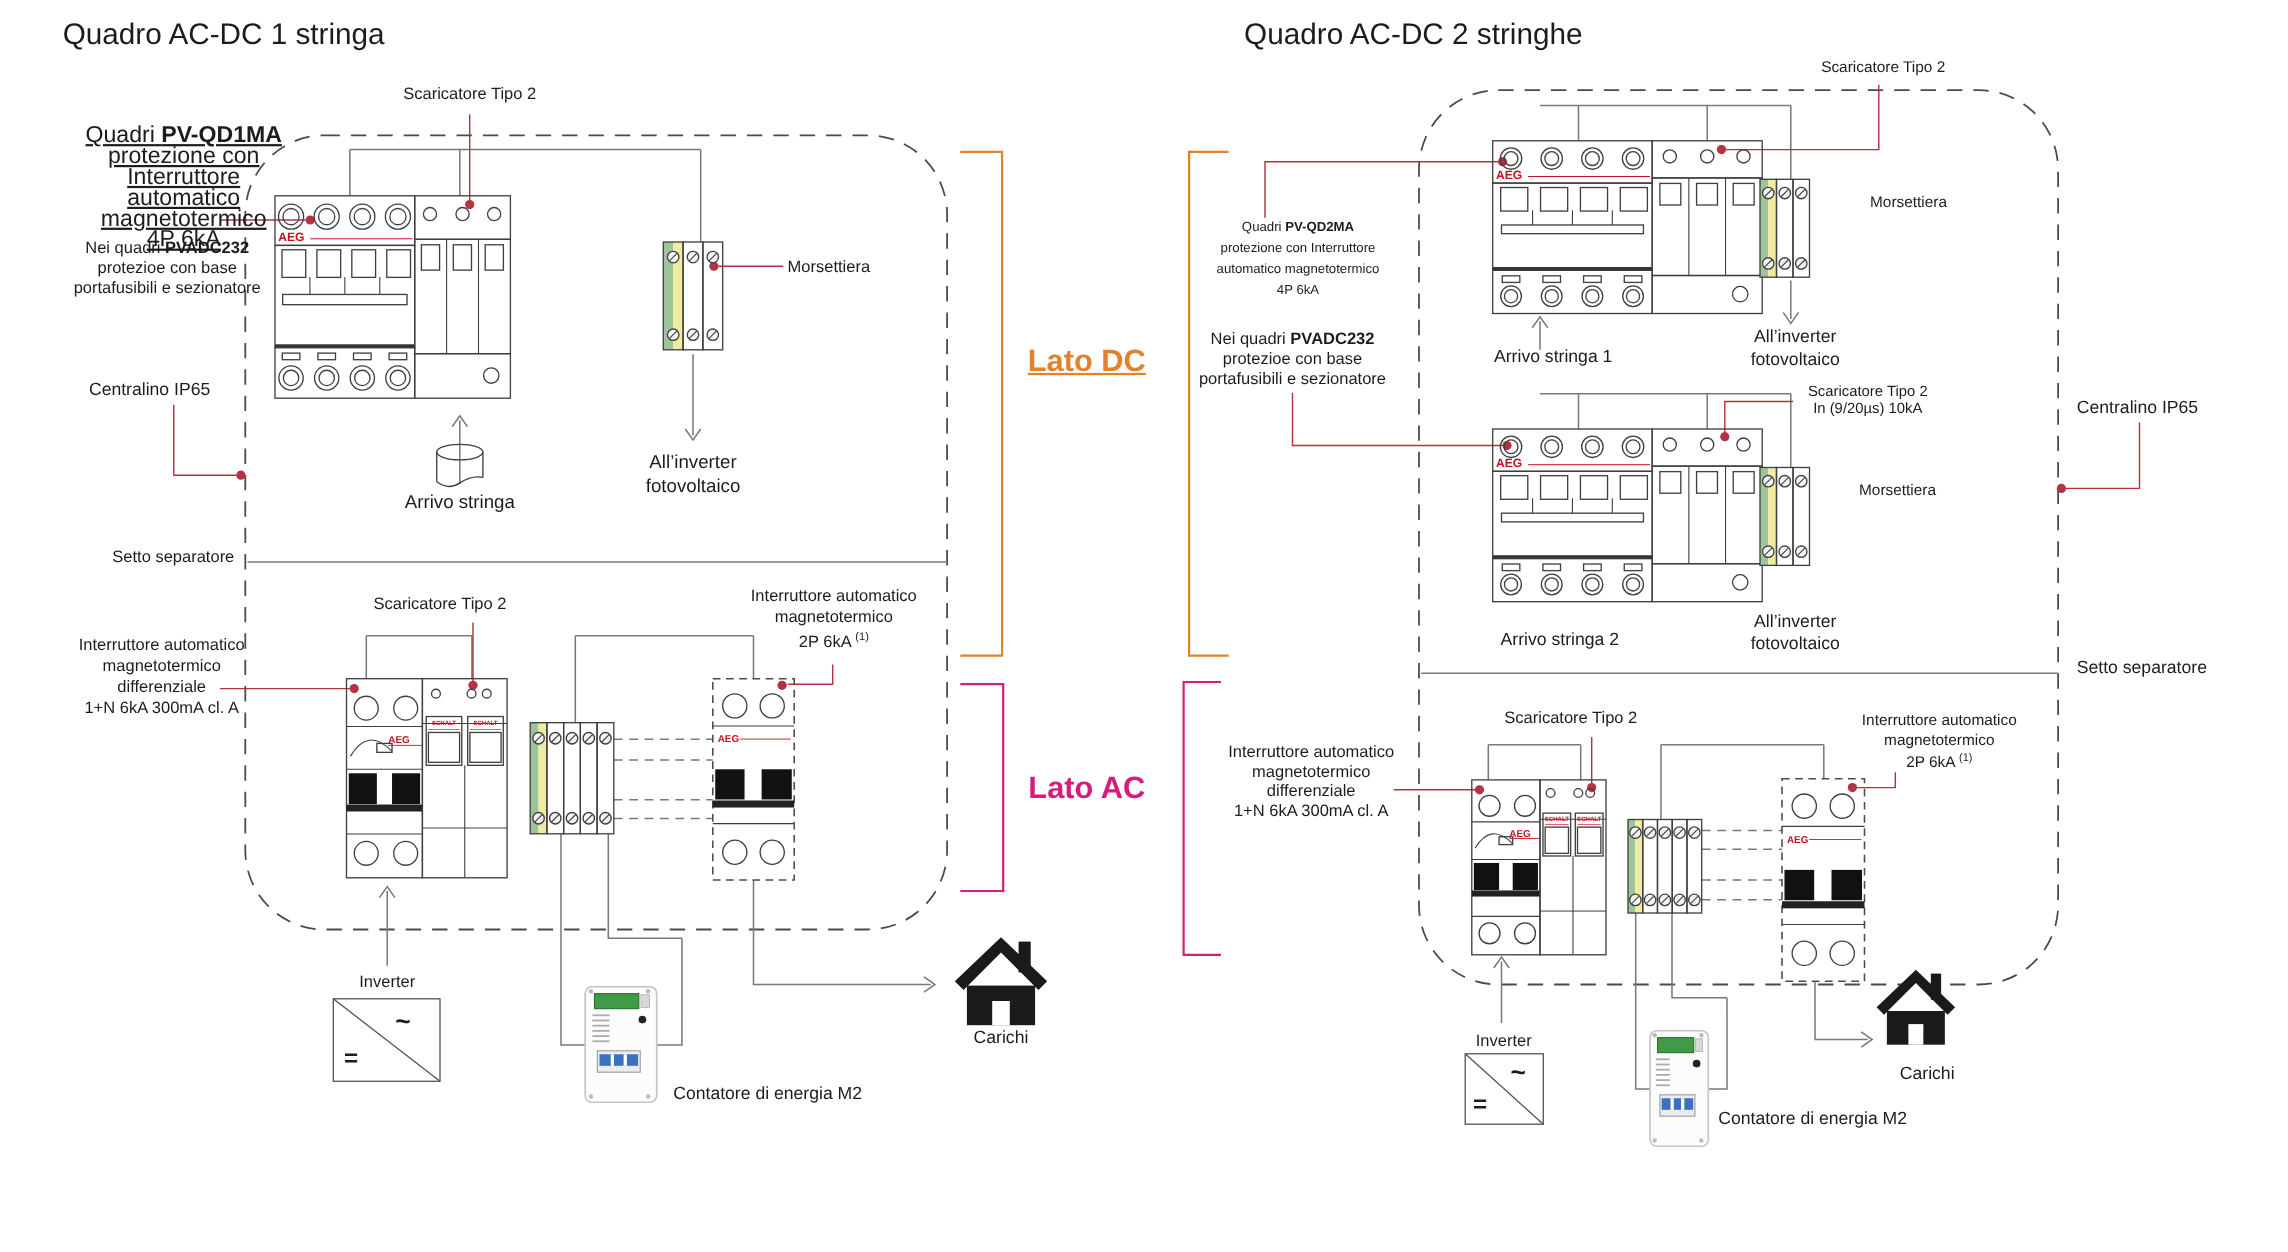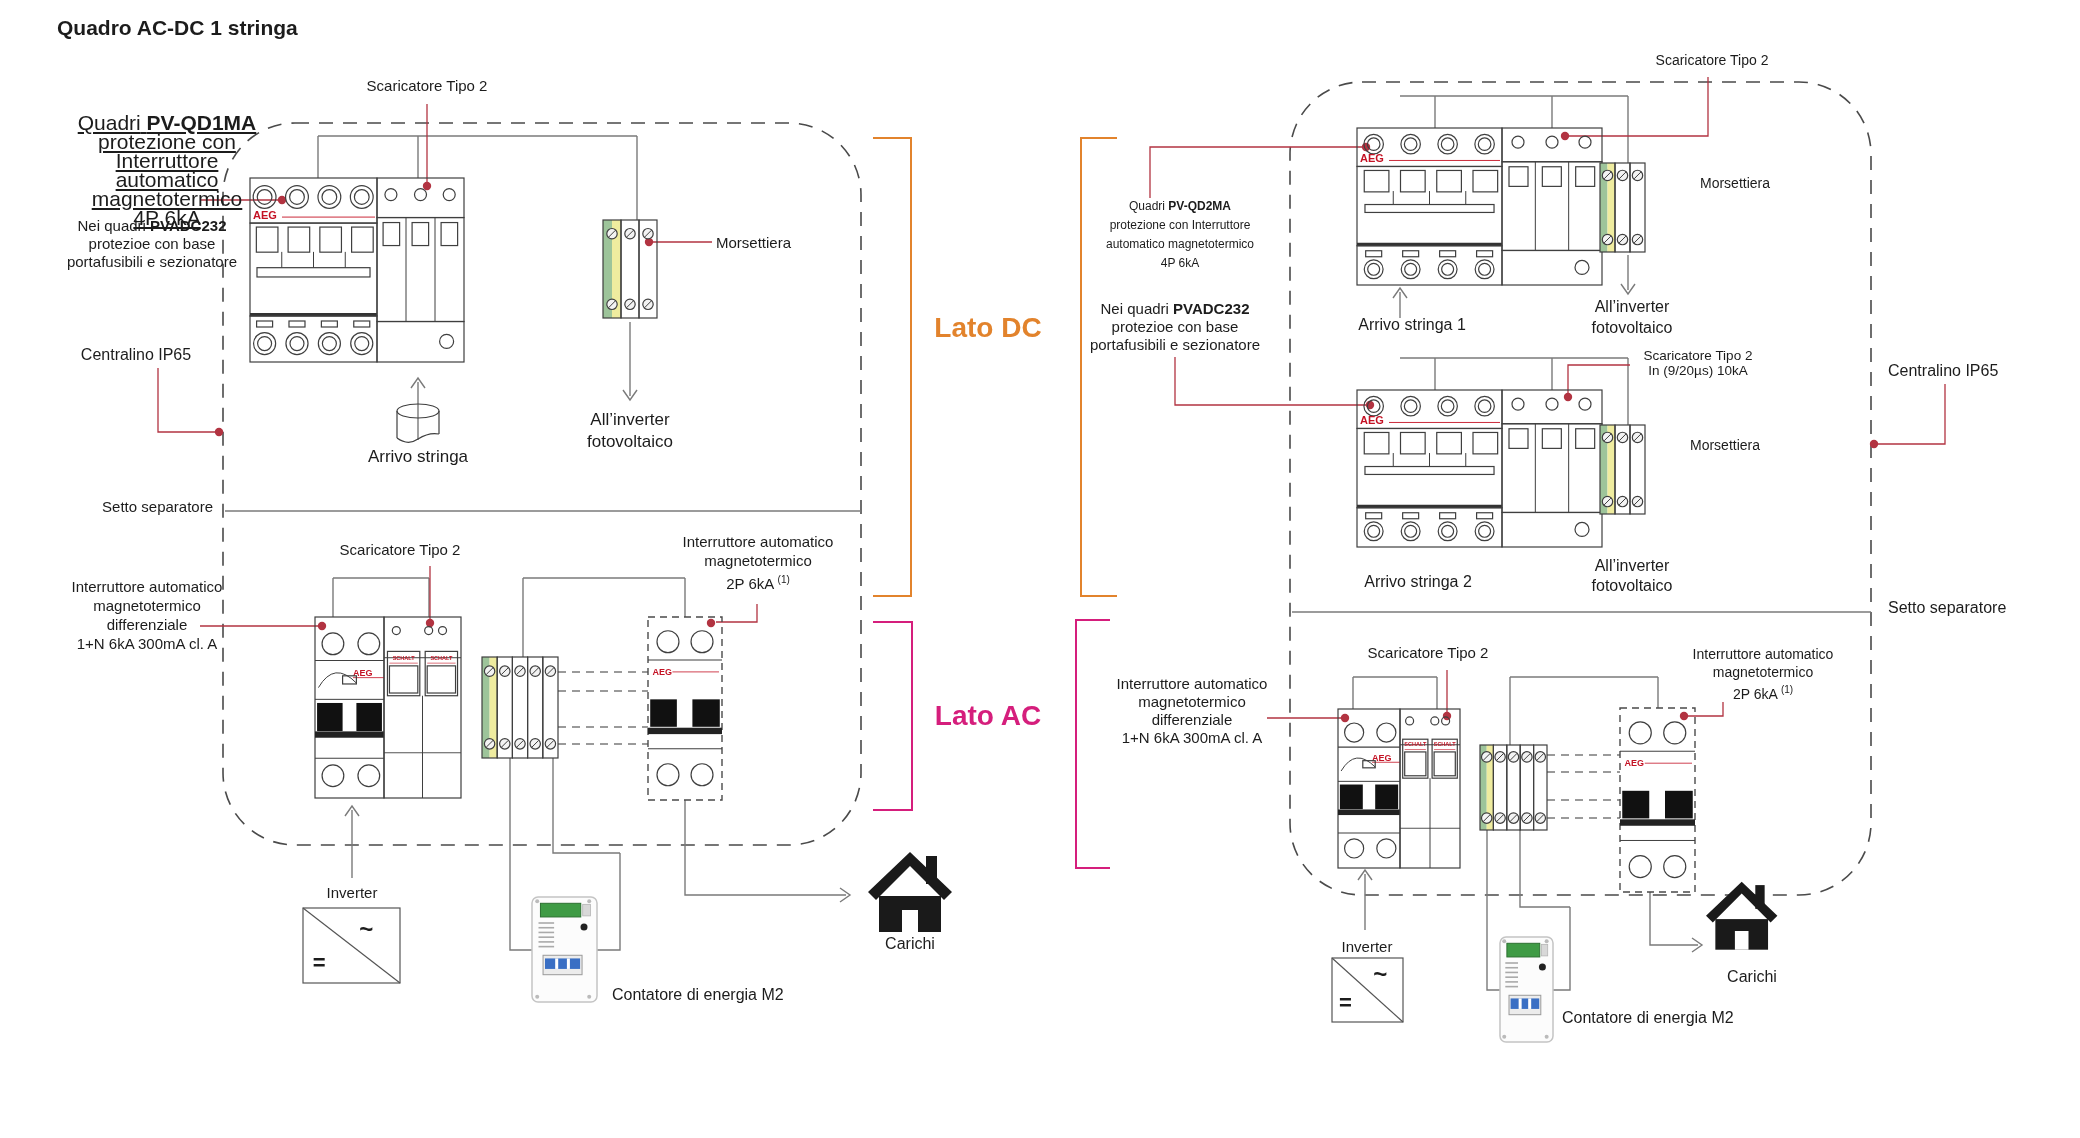--- a/index.html
+++ b/index.html
@@ -2,21 +2,21 @@
 <html><head>
 <meta charset="utf-8">
 <style>
   html,body{margin:0;padding:0;background:#fff;}
   .stage{position:relative;width:2080px;height:1138px;background:#ffffff;overflow:hidden;
          font-family:"Liberation Sans","DejaVu Sans",sans-serif;color:#1c1c1c;}
   svg{position:absolute;left:0;top:0;}
   .lbl{position:absolute;text-align:center;color:#1c1c1c;}
   .tl{text-align:center;}
   .tr{text-align:right;}
-  .title{font-size:21px;font-weight:bold;white-space:nowrap;text-align:right;}
+  .title{font-size:27px;font-weight:normal;white-space:nowrap;text-align:right;}
   .b{font-weight:bold;}
   sup{font-size:10px;}
   .u{text-decoration:underline;}
   .lato{font-size:28px;font-weight:bold;white-space:nowrap;}
 </style>
 </head>
 <body>
 
 <div class="stage">
 
@@ -596,23 +596,24 @@
   <div class="lbl" style="left:658px;top:532px;width:200px;font-size:15px;line-height:19px;">
     <div>Interruttore automatico</div>
     <div>magnetotermico</div>
     <div><span>2P 6kA</span> <sup>(1)</sup></div>
   </div>
 
   <div class="lbl" style="left:302px;top:884px;width:100px;font-size:15px;">Inverter</div>
   <div class="lbl tl" style="left:612px;top:986px;font-size:16px;">Contatore di energia M2</div>
   <div class="lbl" style="left:860px;top:935px;width:100px;font-size:16px;">Carichi</div>
 
-  <div class="lbl lato" style="left:888px;top:312px;width:200px;color:#e2832c;">Lato DC</div>
+  <div class="lbl lato" style="left:888px;top:312px;width:200px;color:#e2832c;text-decoration:underline;">Lato DC</div>
   <div class="lbl lato" style="left:888px;top:680px;width:200px;color:#d51e7c;margin-top:20px;">Lato AC</div>
 
+  <div class="lbl title" style="left:1131px;top:16px;">Quadro AC-DC 2 stringhe</div>
 
   <div class="lbl" style="left:1632px;top:52px;width:160px;font-size:14px;">Scaricatore Tipo 2</div>
 
   <div class="lbl" style="left:1060px;top:197px;width:240px;font-size:12px;line-height:19px;">
     <div><span>Quadri</span> <span class="b">PV-QD2MA</span></div>
     <div>protezione con Interruttore</div>
     <div>automatico magnetotermico</div>
     <div>4P 6kA</div>
   </div>
 

